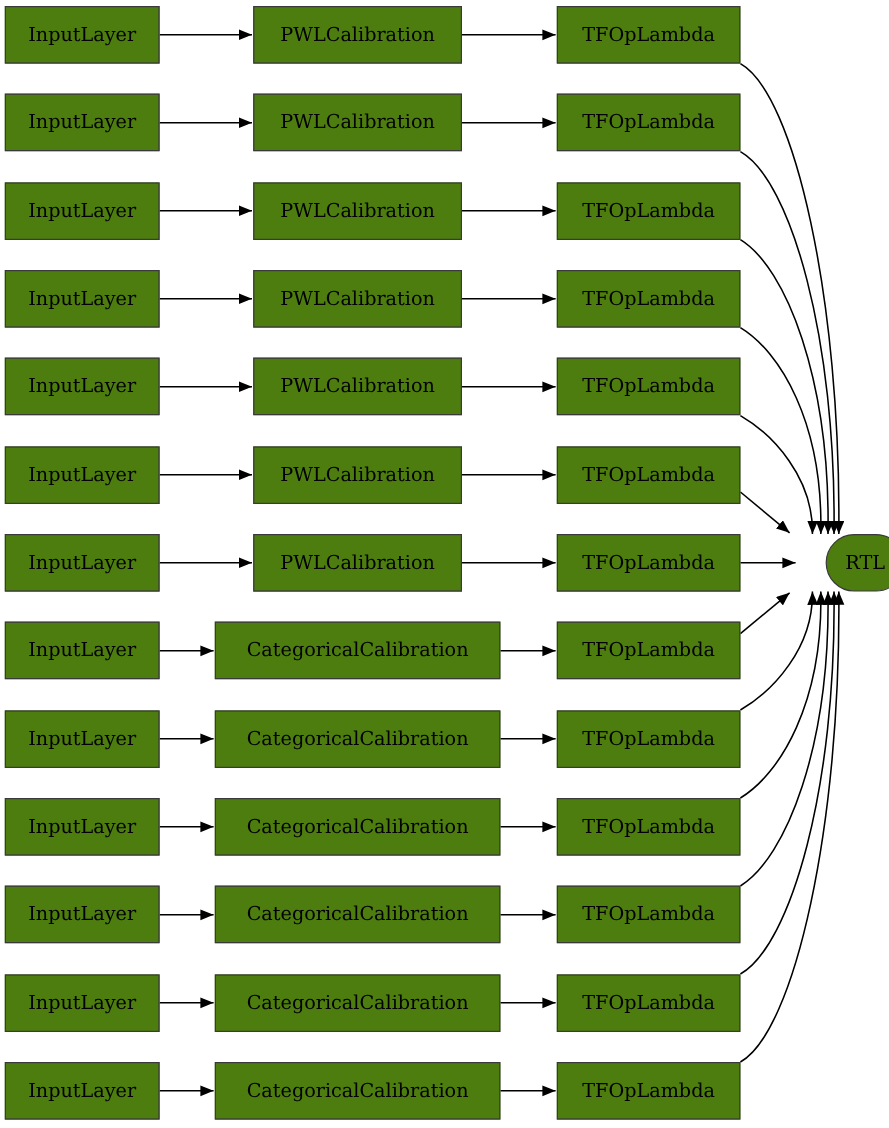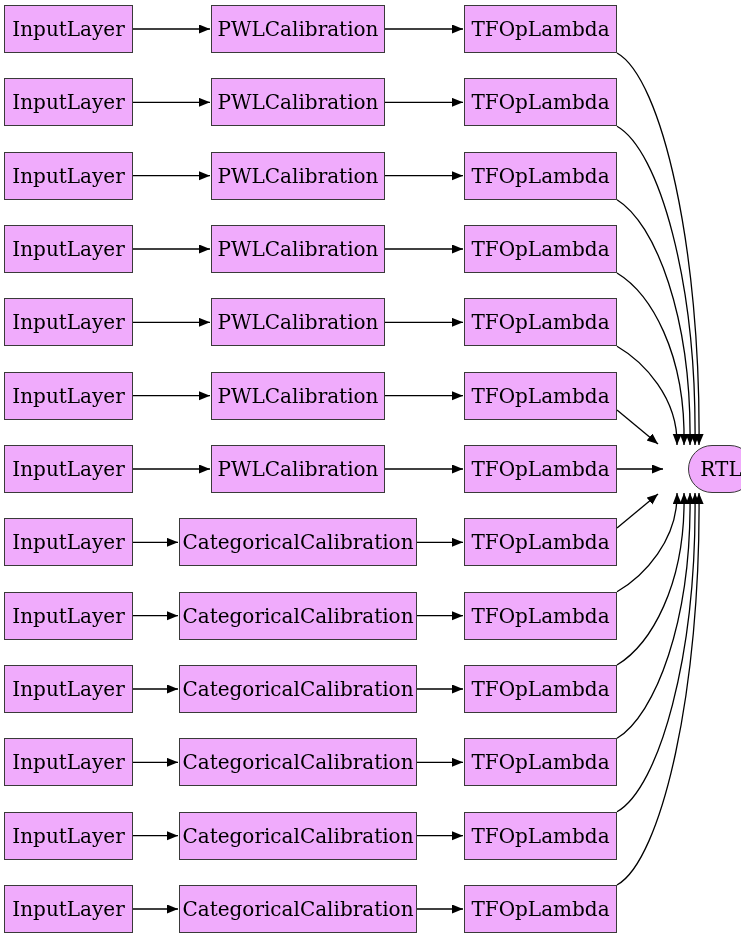--- a/index.html
+++ b/index.html
@@ -13,25 +13,25 @@
   }
   .edges {
     position: absolute;
     left: 0; top: 0;
     width: 741px; height: 940px;
   }
   .node {
     position: absolute;
     box-sizing: border-box;
     border: 1.7px solid #3a3a3a;
-    background: #f0abfc;
+    background: #4d7c0f;
     display: flex;
     align-items: center;
     justify-content: center;
-    font-size: 20px;
+    font-size: 16px;
     color: #000000;
     white-space: nowrap;
     line-height: 1;
   }
 </style>
 </head>
 <body>
 
 <div class="canvas">
   <svg class="edges" width="741" height="940" viewBox="0 0 741 940" xmlns="http://www.w3.org/2000/svg">

